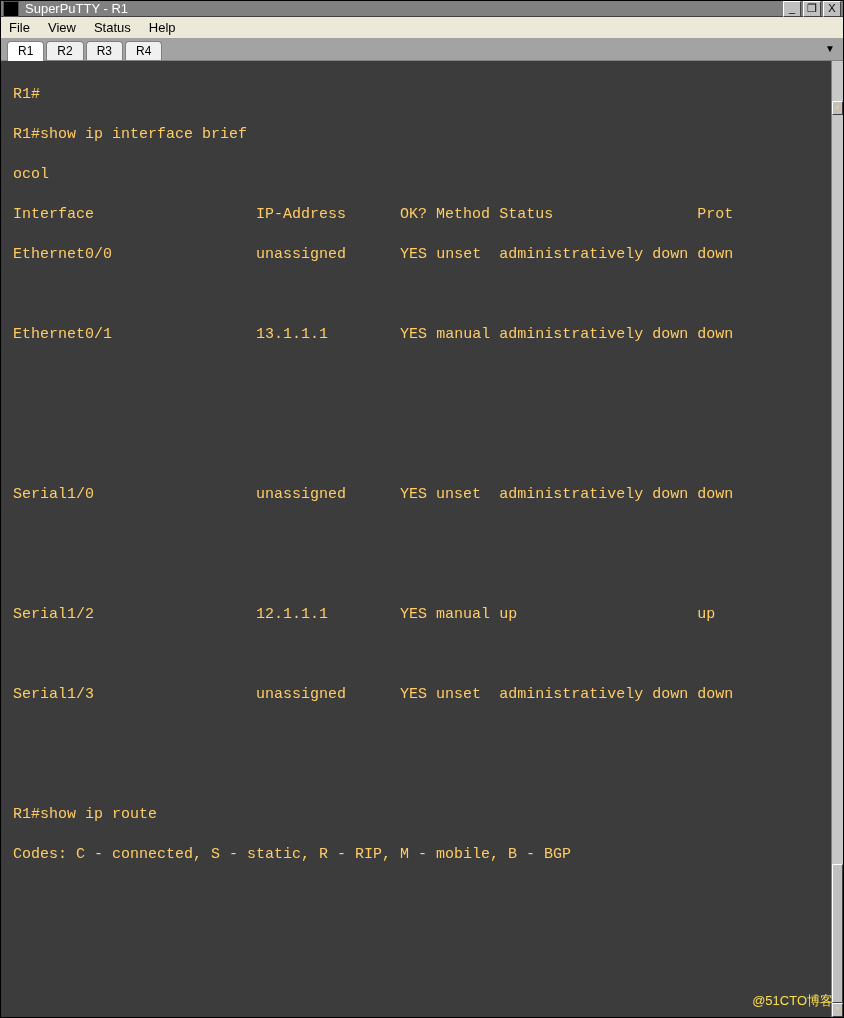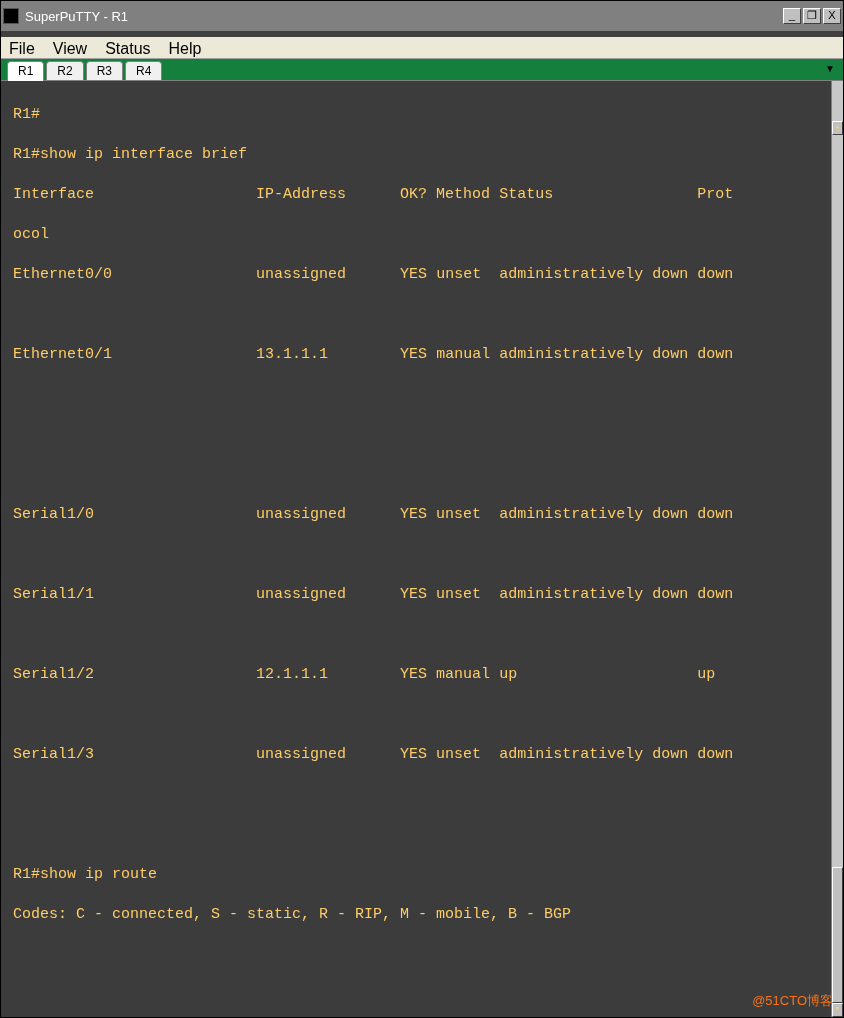--- a/index.html
+++ b/index.html
@@ -1,33 +1,33 @@
 <!DOCTYPE html>
 <html><head>
 <meta charset="utf-8">
 <style>
   * { box-sizing: border-box; margin: 0; padding: 0; }
   body { font-family: "Courier New", monospace; font-size: 15px; background: #c0c0c0; }
   .window { width: 844px; height: 1018px; border: 1px solid #000; background: #c0c0c0; display: flex; flex-direction: column; position: relative; }
-  .titlebar { background: #808080; color: #fff; display: flex; align-items: center; height: 36px; padding: 0 2px; border-bottom: 6px solid #404040; }
+  .titlebar { background: #808080; color: #fff; display: flex; align-items: center; height: 16px; padding: 0 2px; border-bottom: 1px solid #404040; }
   .titlebar .icon { width: 16px; height: 16px; background: #000; margin-right: 6px; border: 1px solid #555; }
   .titlebar .title { flex: 1; font-family: Tahoma, sans-serif; font-size: 13px; }
   .titlebar .wbtn { width: 18px; height: 16px; background: #c0c0c0; border: 1px solid #fff; border-right-color:#404040; border-bottom-color:#404040; margin-left: 2px; text-align: center; line-height: 13px; font-size: 11px; font-family: Tahoma, sans-serif; color: #000; }
-  .menubar { background: #ece9d8; height: 22px; display: flex; align-items: flex-end; padding: 0 8px; font-family: Tahoma, sans-serif; font-size: 16px; gap: 18px; border-bottom: 1px solid #a0a0a0; }
-  .tabbar { background: #15803d; height: 22px; display: flex; align-items: flex-end; padding: 0 6px; font-family: Tahoma, sans-serif; font-size: 12px; border-bottom: 1px solid #808080; position: relative; }
+  .menubar { background: #ece9d8; height: 22px; display: flex; align-items: center; padding: 0 8px; font-family: Tahoma, sans-serif; font-size: 13px; gap: 18px; border-bottom: 1px solid #a0a0a0; }
+  .tabbar { background: #a3a3a3; height: 22px; display: flex; align-items: flex-end; padding: 0 6px; font-family: Tahoma, sans-serif; font-size: 12px; border-bottom: 1px solid #808080; position: relative; }
   .tab { border: 1px solid #808080; border-bottom: none; background: #f0f0f0; padding: 2px 10px; border-top-left-radius: 4px; border-top-right-radius: 4px; margin-right: 2px; color: #000; }
   .tab.active { background: #fff; position: relative; top: 1px; padding-bottom: 3px; }
   .tab-arrow { position: absolute; right: 8px; top: 4px; font-size: 10px; }
   .terminal { flex: 1; background: #3c3c3c; color: #ffcc66; padding: 4px 12px; white-space: pre; overflow: hidden; line-height: 20px; position: relative; }
   .terminal .line { display: block; }
   .scrollbar { position: absolute; right: 0; top: 0; bottom: 0; width: 12px; background: #c8c8c8; border-left: 1px solid #808080; }
   .sb-arrow { height: 14px; background: #c0c0c0; border: 1px solid #fff; border-right-color:#404040; border-bottom-color:#404040; text-align:center; font-size:9px; line-height:11px;}
   .sb-track { position:absolute; top:14px; bottom:14px; left:0; right:0; }
   .sb-thumb { position:absolute; left:0; right:0; background:#c0c0c0; border:1px solid #fff; border-right-color:#404040; border-bottom-color:#404040; }
-  .watermark { position: absolute; right: 10px; bottom: 6px; color: #f97316; font-family: Tahoma, sans-serif; font-size: 13px; }
+  .watermark { position: absolute; right: 10px; bottom: 6px; color: #fde047; font-family: Tahoma, sans-serif; font-size: 13px; }
 </style>
 </head>
 <body>
 
 <div class="window">
   <div class="titlebar">
     <div class="icon"></div>
     <div class="title">SuperPuTTY - R1</div>
     <div class="wbtn">_</div>
     <div class="wbtn">❐</div>
@@ -42,31 +42,30 @@
   <div class="tabbar">
     <div class="tab active">R1</div>
     <div class="tab">R2</div>
     <div class="tab">R3</div>
     <div class="tab">R4</div>
     <span class="tab-arrow">▼</span>
   </div>
   <div class="terminal">
 <span class="line">R1#</span>
 <span class="line">R1#show ip interface brief</span>
+<span class="line">ocol</span>
 <span class="line"><span>Interface</span>                  <span>IP-Address</span>      <span>OK?</span> <span>Method</span> <span>Status</span>                <span>Prot</span></span>
-<span class="line">ocol</span>
 <span class="line"><span>Ethernet0/0</span>                <span>unassigned</span>      <span>YES</span> <span>unset</span>  <span>administratively down</span> <span>down</span></span>
 <span class="line"> </span>
 <span class="line"><span>Ethernet0/1</span>                <span>13.1.1.1</span>        <span>YES</span> <span>manual</span> <span>administratively down</span> <span>down</span></span>
 <span class="line"> </span>
 <span class="line"> </span>
 <span class="line"> </span>
 <span class="line"><span>Serial1/0</span>                  <span>unassigned</span>      <span>YES</span> <span>unset</span>  <span>administratively down</span> <span>down</span></span>
 <span class="line"> </span>
-<span class="line"><span>Serial1/1</span>                  <span>unassigned</span>      <span>YES</span> <span>unset</span>  <span>administratively down</span> <span>down</span></span>
 <span class="line"> </span>
 <span class="line"><span>Serial1/2</span>                  <span>12.1.1.1</span>        <span>YES</span> <span>manual</span> <span>up</span>                    <span>up</span></span>
 <span class="line"> </span>
 <span class="line"><span>Serial1/3</span>                  <span>unassigned</span>      <span>YES</span> <span>unset</span>  <span>administratively down</span> <span>down</span></span>
 <span class="line"> </span>
 <span class="line"> </span>
 <span class="line">R1#show ip route</span>
 <span class="line">Codes: C - connected, S - static, R - RIP, M - mobile, B - BGP</span>
 
 

